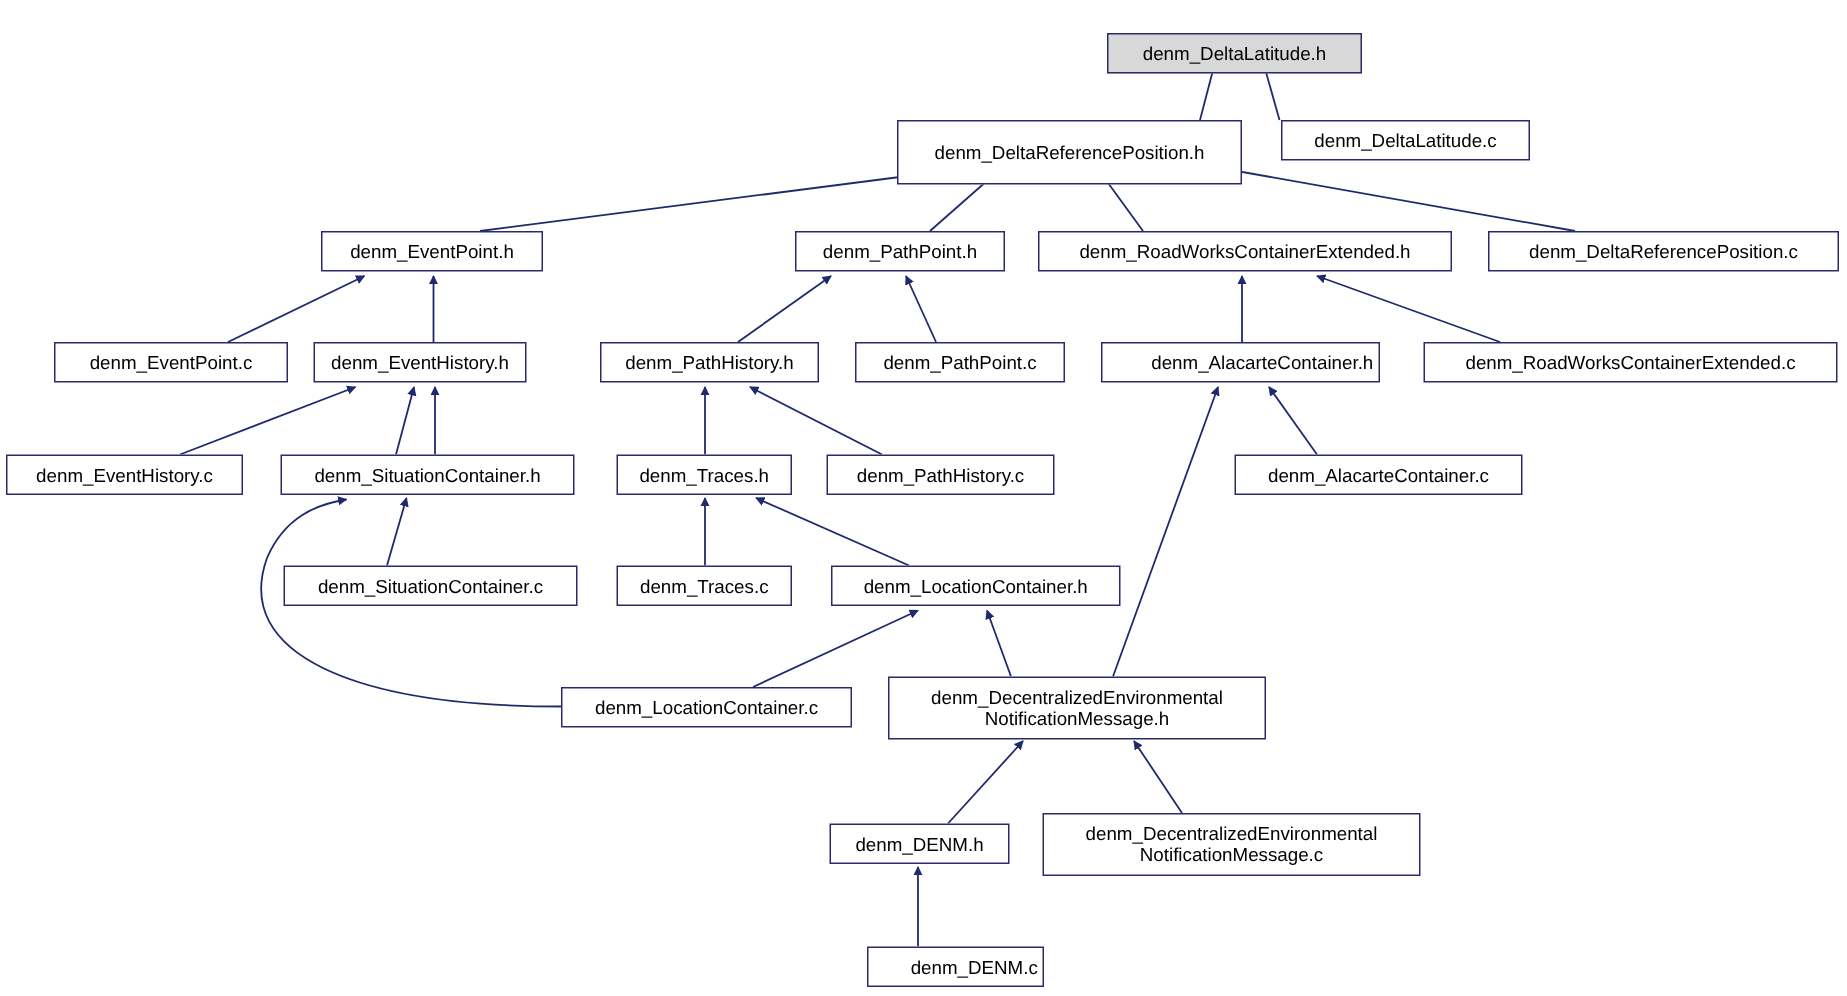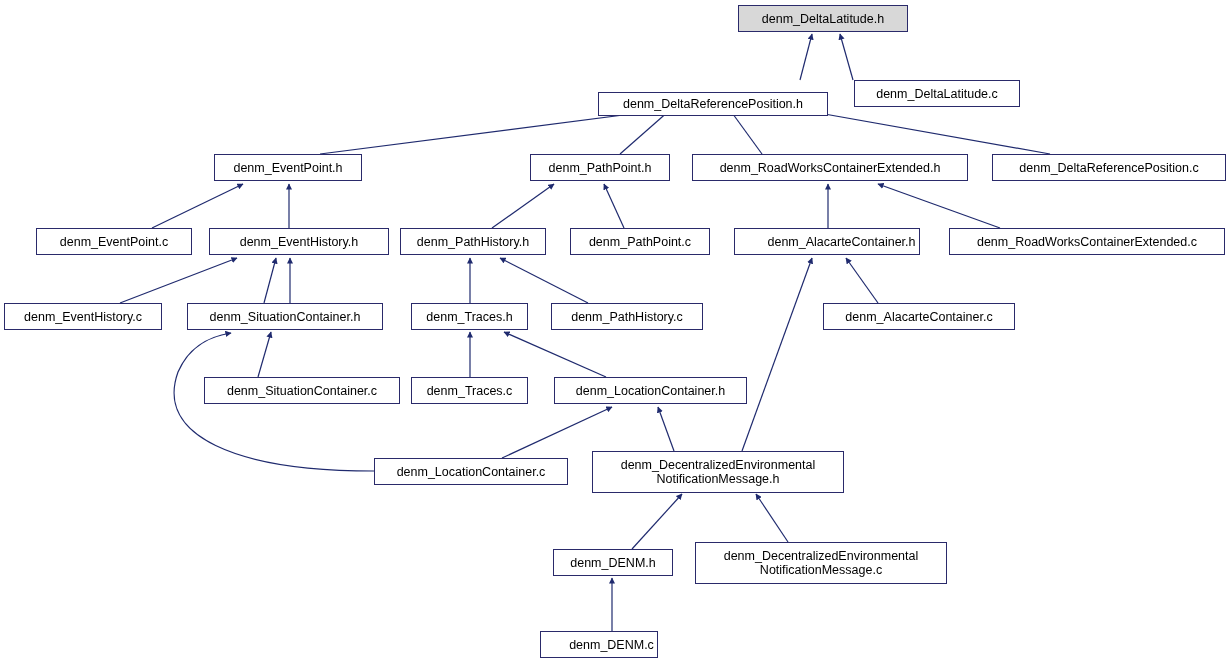--- a/index.html
+++ b/index.html
@@ -33,20 +33,21 @@
     line-height: 14px;
     text-align: center;
     display: flex;
     align-items: center;
     justify-content: center;
     white-space: pre-line;
     z-index: 2;
   }
   .node.highlight {
     background: #d8d8d8;
+    margin-top: 17px;
   }
   .node span {
     display: block;
     padding: 0 4px;
   }
 </style>
 </head>
 <body>
 
 <div id="canvas">
@@ -85,42 +86,42 @@
       <path d="M 742,451 L 812,258"></path>
       <path d="M 632,549 L 682,494"></path>
       <path d="M 788,542 L 756,494"></path>
       <path d="M 612,631 L 612,578"></path>
     </g>
   </svg>
 
   <div class="node highlight" style="left:738px; top:5px; width:170px; height:27px;">
     <span>denm_DeltaLatitude.h</span>
   </div>
-  <div class="node" style="left:598px; top:80px; width:230px; height:24px;margin-top:12px;">
+  <div class="node" style="left:598px; top:80px; width:230px; height:43px;">
     <span>denm_DeltaReferencePosition.h</span>
   </div>
   <div class="node" style="left:854px; top:80px; width:166px; height:27px;">
     <span>denm_DeltaLatitude.c</span>
   </div>
   <div class="node" style="left:214px; top:154px; width:148px; height:27px;">
     <span>denm_EventPoint.h</span>
   </div>
   <div class="node" style="left:530px; top:154px; width:140px; height:27px;">
     <span>denm_PathPoint.h</span>
   </div>
   <div class="node" style="left:692px; top:154px; width:276px; height:27px;">
     <span>denm_RoadWorksContainerExtended.h</span>
   </div>
   <div class="node" style="left:992px; top:154px; width:234px; height:27px;">
     <span>denm_DeltaReferencePosition.c</span>
   </div>
   <div class="node" style="left:36px; top:228px; width:156px; height:27px;">
     <span>denm_EventPoint.c</span>
   </div>
-  <div class="node" style="left:209px; top:228px; width:180px; height:27px;">
+  <div class="node" style="left:209px; top:228px; width:142px; height:27px;">
     <span>denm_EventHistory.h</span>
   </div>
   <div class="node" style="left:400px; top:228px; width:146px; height:27px;">
     <span>denm_PathHistory.h</span>
   </div>
   <div class="node" style="left:570px; top:228px; width:140px; height:27px;">
     <span>denm_PathPoint.c</span>
   </div>
   <div class="node" style="left:734px; top:228px; width:186px; height:27px;padding-left:29px;">
     <span>denm_AlacarteContainer.h</span>
@@ -136,21 +137,21 @@
   </div>
   <div class="node" style="left:411px; top:303px; width:117px; height:27px;">
     <span>denm_Traces.h</span>
   </div>
   <div class="node" style="left:551px; top:303px; width:152px; height:27px;">
     <span>denm_PathHistory.c</span>
   </div>
   <div class="node" style="left:823px; top:303px; width:192px; height:27px;">
     <span>denm_AlacarteContainer.c</span>
   </div>
-  <div class="node" style="left:204px; top:377px; width:196px; height:27px;">
+  <div class="node" style="left:189px; top:377px; width:196px; height:27px;">
     <span>denm_SituationContainer.c</span>
   </div>
   <div class="node" style="left:411px; top:377px; width:117px; height:27px;">
     <span>denm_Traces.c</span>
   </div>
   <div class="node" style="left:554px; top:377px; width:193px; height:27px;justify-content:center;">
     <span>denm_LocationContainer.h</span>
   </div>
   <div class="node" style="left:374px; top:458px; width:194px; height:27px;">
     <span>denm_LocationContainer.c</span>
@@ -159,17 +160,17 @@
     <span>denm_DecentralizedEnvironmental
 NotificationMessage.h</span>
   </div>
   <div class="node" style="left:553px; top:549px; width:120px; height:27px;">
     <span>denm_DENM.h</span>
   </div>
   <div class="node" style="left:695px; top:542px; width:252px; height:42px;">
     <span>denm_DecentralizedEnvironmental
 NotificationMessage.c</span>
   </div>
-  <div class="node" style="left:540px; top:631px; width:118px; height:27px;padding-left:25px;">
+  <div class="node" style="left:578px; top:631px; width:118px; height:27px;padding-left:25px;">
     <span>denm_DENM.c</span>
   </div>
 
 </div>
 
 </body></html>

